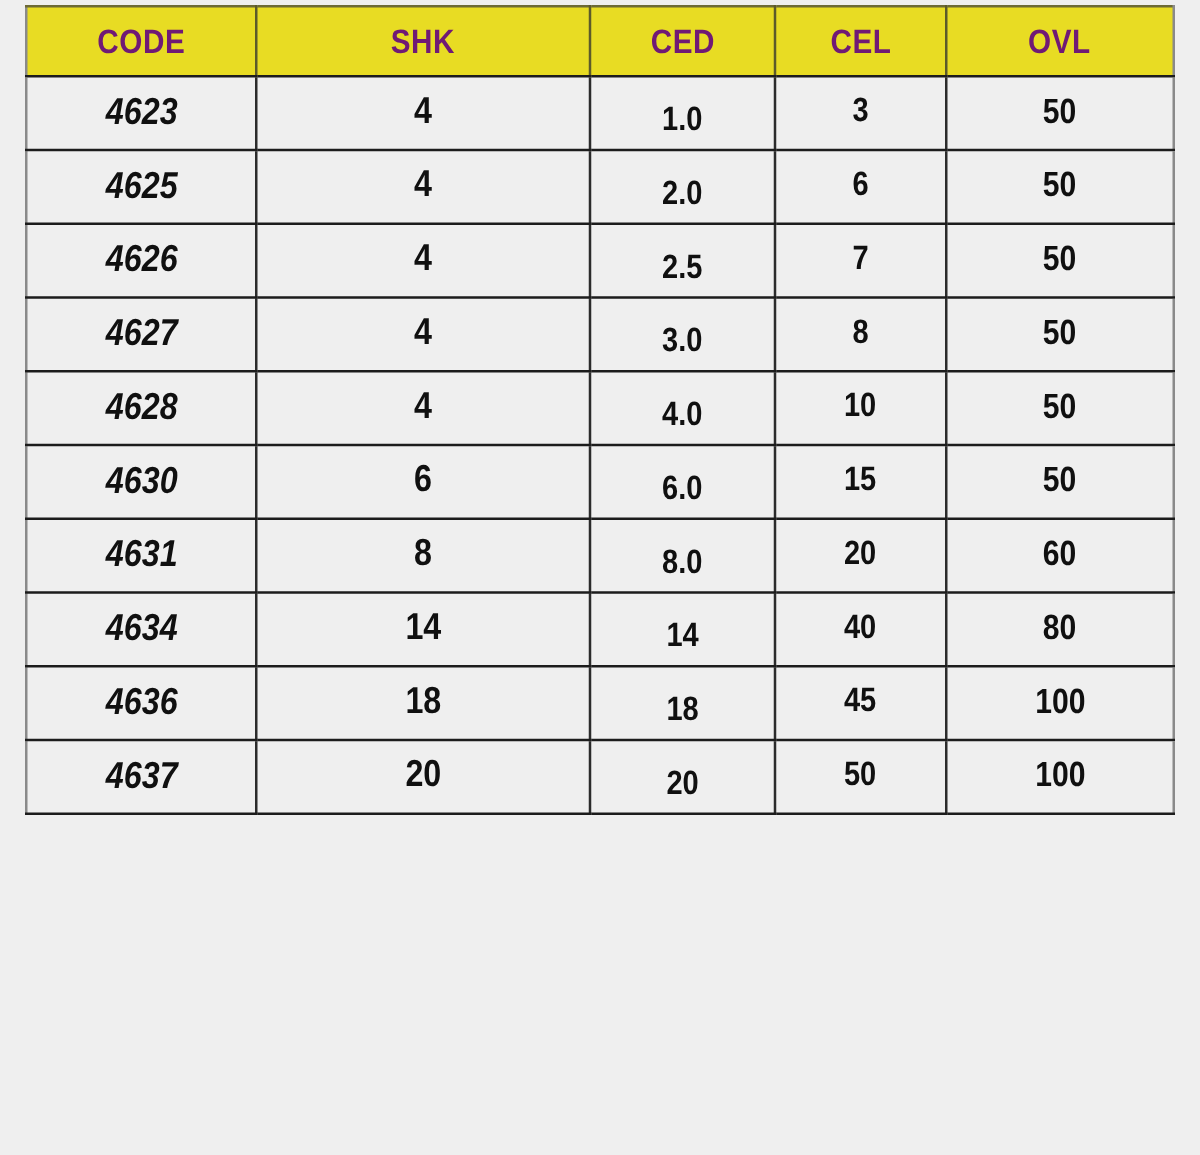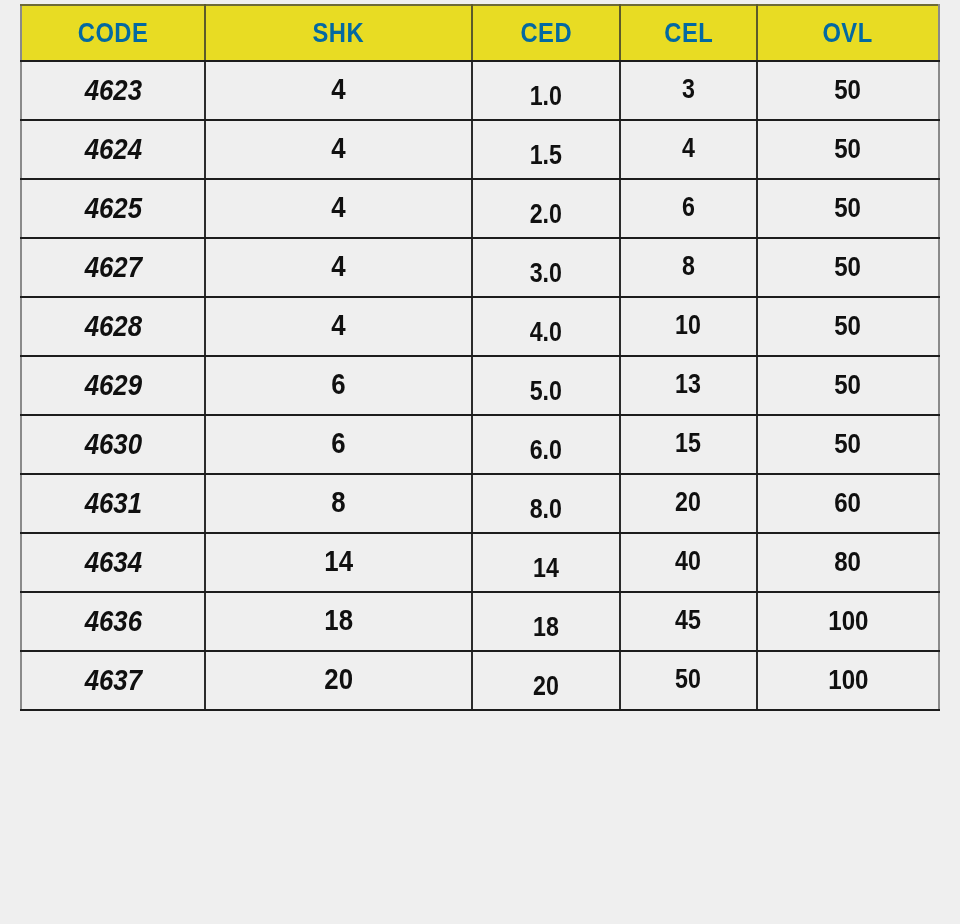--- a/index.html
+++ b/index.html
@@ -32,21 +32,21 @@
   
   col.col-code { width: 184px; }
   col.col-shk  { width: 267px; }
   col.col-ced  { width: 148px; }
   col.col-cel  { width: 137px; }
   col.col-ovl  { width: 182px; }
 
   
   thead th {
     background: #e8dc23;
-    color: #0369a1;
+    color: #701a75;
     height: 54px;
     font-size: 27px;
     font-weight: bold;
     text-align: center;
     vertical-align: middle;
     letter-spacing: 0.5px;
     border-right: 2px solid #5c5a2a;
     border-bottom: 2px solid #1c1c1c;
     border-top: 2px solid #6d6a36;
     padding: 0;
@@ -124,52 +124,45 @@
     </thead>
     <tbody id="table-body">
         <tr>
           <td class="c-code"><span class="cell-txt">4623</span></td>
           <td class="c-shk"><span class="cell-txt">4</span></td>
           <td class="c-ced"><span class="cell-txt">1.0</span></td>
           <td class="c-cel"><span class="cell-txt">3</span></td>
           <td class="c-ovl"><span class="cell-txt">50</span></td>
         </tr>
         <tr>
-          <td class="c-code"><span class="cell-txt">4624</span></td>
-          <td class="c-shk"><span class="cell-txt">4</span></td>
-          <td class="c-ced"><span class="cell-txt">1.5</span></td>
-          <td class="c-cel"><span class="cell-txt">4</span></td>
-          <td class="c-ovl"><span class="cell-txt">50</span></td>
-        </tr>
-        <tr>
           <td class="c-code"><span class="cell-txt">4625</span></td>
           <td class="c-shk"><span class="cell-txt">4</span></td>
           <td class="c-ced"><span class="cell-txt">2.0</span></td>
           <td class="c-cel"><span class="cell-txt">6</span></td>
           <td class="c-ovl"><span class="cell-txt">50</span></td>
         </tr>
         <tr>
+          <td class="c-code"><span class="cell-txt">4626</span></td>
+          <td class="c-shk"><span class="cell-txt">4</span></td>
+          <td class="c-ced"><span class="cell-txt">2.5</span></td>
+          <td class="c-cel"><span class="cell-txt">7</span></td>
+          <td class="c-ovl"><span class="cell-txt">50</span></td>
+        </tr>
+        <tr>
           <td class="c-code"><span class="cell-txt">4627</span></td>
           <td class="c-shk"><span class="cell-txt">4</span></td>
           <td class="c-ced"><span class="cell-txt">3.0</span></td>
           <td class="c-cel"><span class="cell-txt">8</span></td>
           <td class="c-ovl"><span class="cell-txt">50</span></td>
         </tr>
         <tr>
           <td class="c-code"><span class="cell-txt">4628</span></td>
           <td class="c-shk"><span class="cell-txt">4</span></td>
           <td class="c-ced"><span class="cell-txt">4.0</span></td>
           <td class="c-cel"><span class="cell-txt">10</span></td>
-          <td class="c-ovl"><span class="cell-txt">50</span></td>
-        </tr>
-        <tr>
-          <td class="c-code"><span class="cell-txt">4629</span></td>
-          <td class="c-shk"><span class="cell-txt">6</span></td>
-          <td class="c-ced"><span class="cell-txt">5.0</span></td>
-          <td class="c-cel"><span class="cell-txt">13</span></td>
           <td class="c-ovl"><span class="cell-txt">50</span></td>
         </tr>
         <tr>
           <td class="c-code"><span class="cell-txt">4630</span></td>
           <td class="c-shk"><span class="cell-txt">6</span></td>
           <td class="c-ced"><span class="cell-txt">6.0</span></td>
           <td class="c-cel"><span class="cell-txt">15</span></td>
           <td class="c-ovl"><span class="cell-txt">50</span></td>
         </tr>
         <tr>

